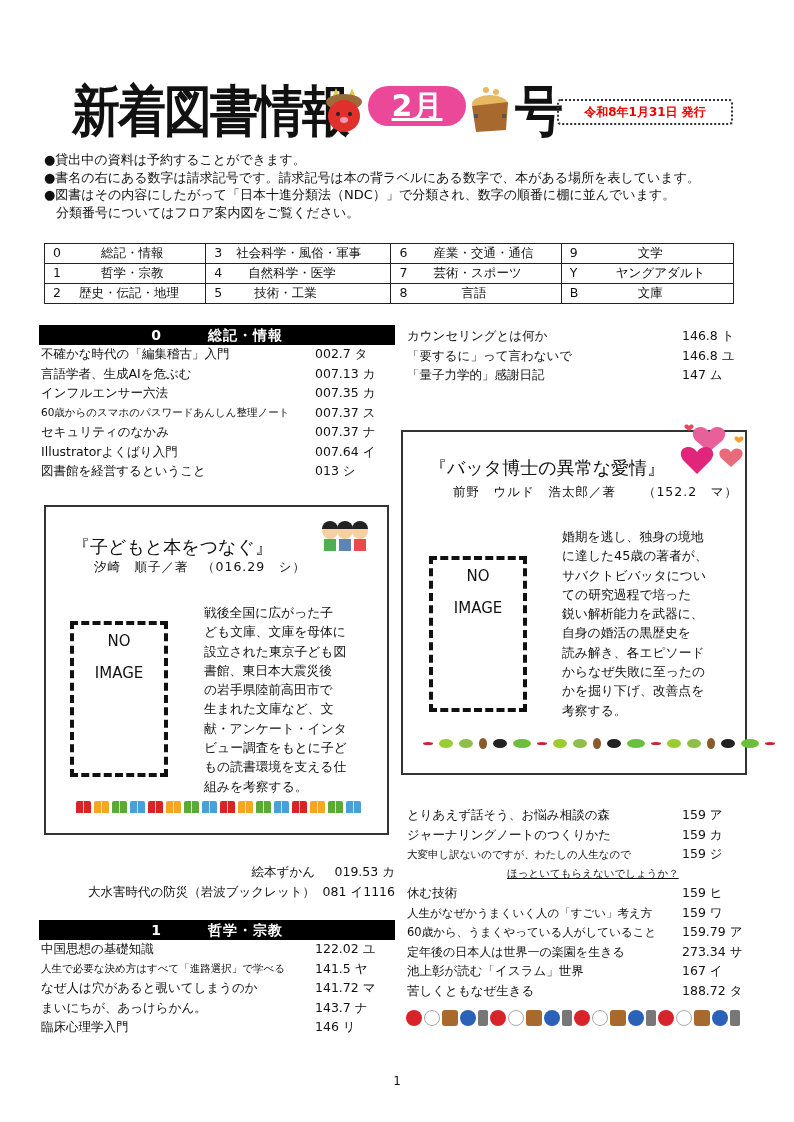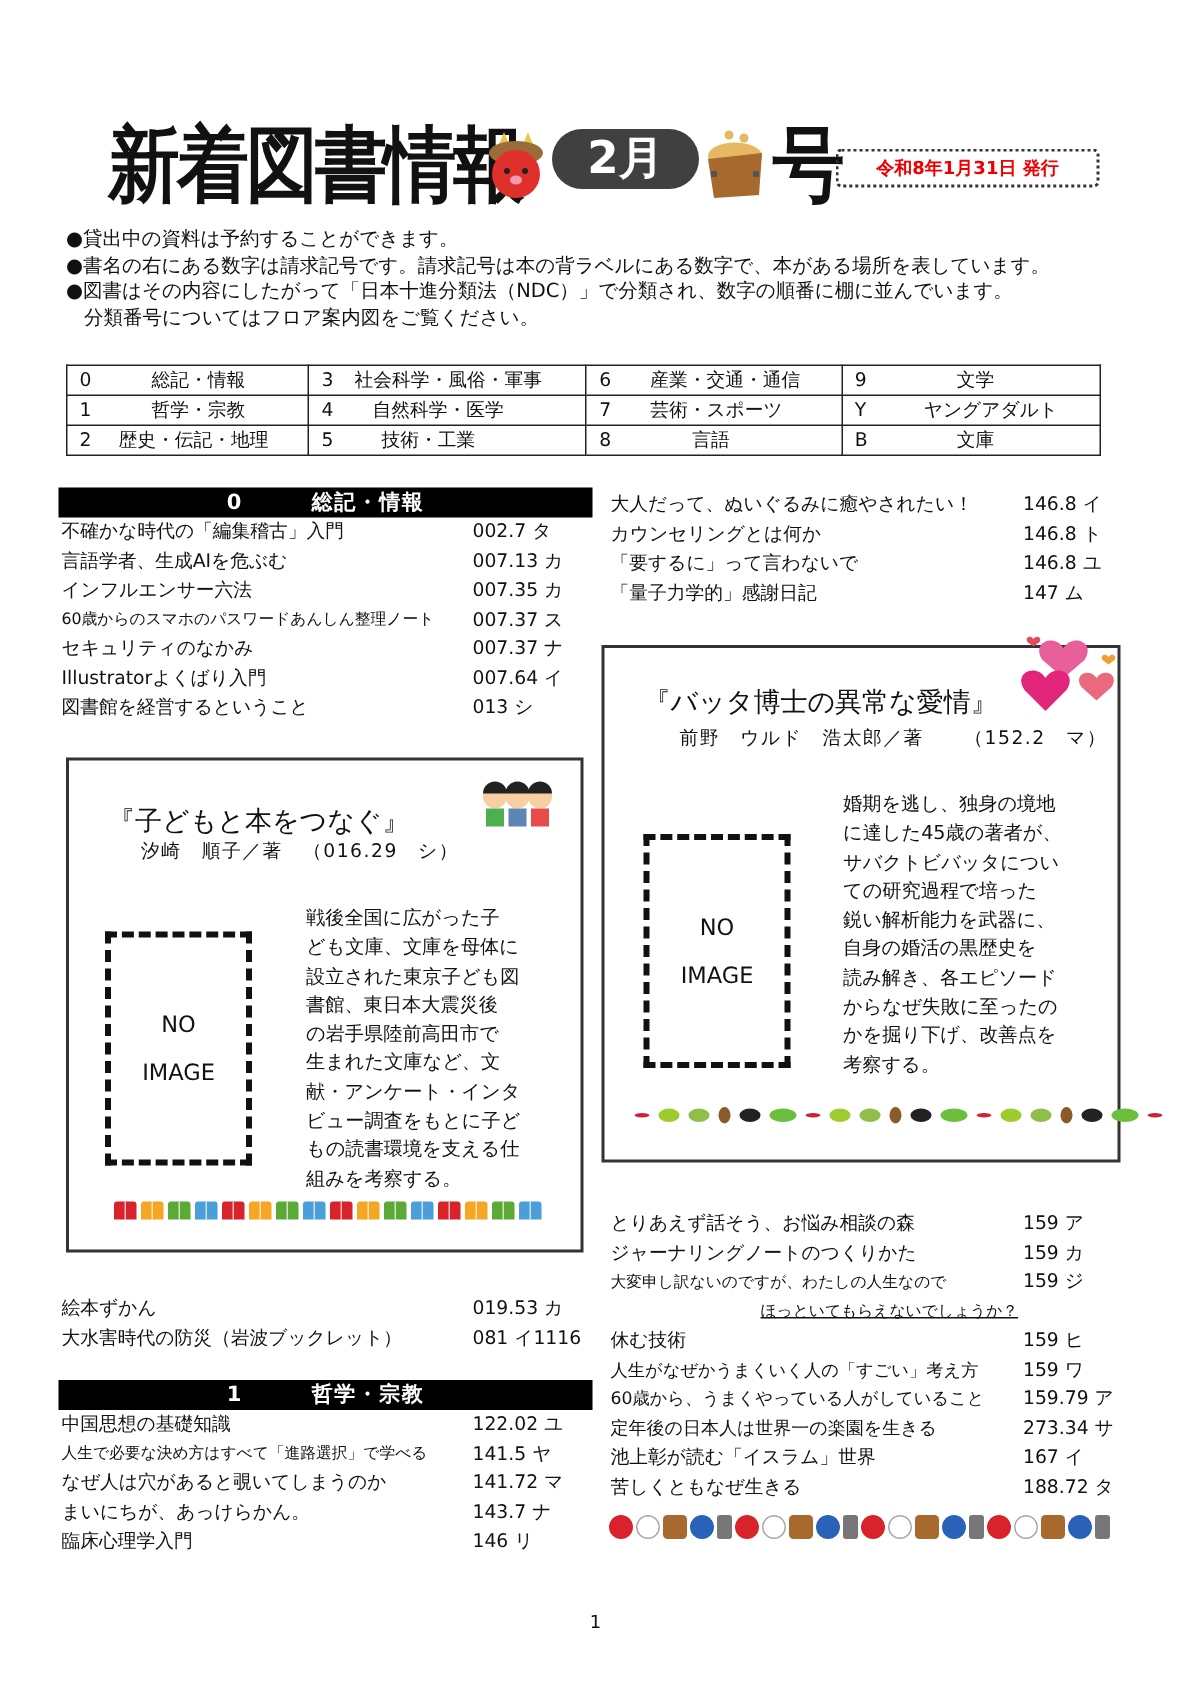--- a/index.html
+++ b/index.html
@@ -4,22 +4,22 @@
 <style>
   html, body { margin:0; padding:0; background:#fff; }
   body { width:794px; height:1122px; position:relative; overflow:hidden;
          font-family:"DejaVu Sans","Liberation Sans",sans-serif; color:#111; }
   .abs { position:absolute; }
 
   
   .title { left:72px; top:78px; font-size:48px; font-weight:bold; letter-spacing:-2px; line-height:56px;
            transform:scaleY(1.15); transform-origin:top left; }
   .oni { left:322px; top:88px; width:44px; height:46px; }
-  .month-badge { left:368px; top:86px; width:98px; height:40px; background:#404040; border-radius:20px;
-                 color:#fff; font-size:30px; font-weight:bold; text-align:center; line-height:40px; }
+  .month-badge { left:368px; top:86px; width:98px; height:40px; background:#ec4899; border-radius:20px;
+                 color:#fff; font-size:30px; font-weight:bold; text-align:center; line-height:40px;text-decoration:underline; }
   .masu { left:466px; top:84px; width:48px; height:50px; }
   .gou { left:515px; top:78px; font-size:48px; font-weight:bold; line-height:56px;
          transform:scaleY(1.15); transform-origin:top left; }
   .issue-box { left:557px; top:99px; width:172px; height:22px; border:2px dotted #333; border-radius:4px;
                color:#e00; font-size:12px; font-weight:bold; text-align:center; line-height:22px; }
 
   .notes { left:44px; top:151px; width:700px; font-size:13px; line-height:17.6px; }
   .notes div { white-space:nowrap; }
   .notes .indent { padding-left:12px; }
 
@@ -39,21 +39,21 @@
   .row .t { flex:1; overflow:hidden; }
   .row .c { width:80px; }
   .row.small .t { font-size:10.5px; }
   .row.cont .t { padding-left:100px; font-size:10.5px;text-decoration:underline; }
 
   
   .feature { border:2.5px solid #333; box-sizing:border-box; background:#fff; }
   .feat-title { font-size:18px; white-space:nowrap; }
   .feat-author { font-size:12.5px; white-space:nowrap; letter-spacing:1px; }
   .noimg { border:4px dashed #111; box-sizing:border-box; display:flex; flex-direction:column;
-           align-items:center; justify-content:center; font-size:15px; line-height:32px; }
+           align-items:center; justify-content:flex-start; font-size:15px; line-height:32px; }
   .desc { font-size:12.8px; line-height:19.3px; }
 
   .deco-row { display:flex; gap:3px; }
   .book { width:15px; height:12px; border-radius:2px 2px 0 0; position:relative; }
   .book::after { content:""; position:absolute; left:7px; top:0; width:1px; height:12px; background:rgba(255,255,255,.7); }
   .bug { width:14px; height:9px; border-radius:50%; }
   .fig { width:16px; height:16px; border-radius:50%; }
 
   .page-num { left:0; width:794px; top:1074px; text-align:center; font-size:12px; }
 </style>
@@ -189,21 +189,21 @@
     <span class="book" style="background:#f5a623"></span>
     <span class="book" style="background:#5aaa35"></span>
     <span class="book" style="background:#4a9fd8"></span>
     <span class="book" style="background:#d8232a"></span>
     <span class="book" style="background:#f5a623"></span>
     <span class="book" style="background:#5aaa35"></span>
     <span class="book" style="background:#4a9fd8"></span>
   </div>
 </div>
 
-<div class="abs list" style="left:41px; top:863px; width:354px;">
+<div class="abs list" style="left:41px; top:863px; width:354px;text-align:right;">
   <div class="row">
       <span class="t">絵本ずかん</span>
       <span class="c">019.53 カ</span>
     </div>
   <div class="row">
       <span class="t">大水害時代の防災（岩波ブックレット）</span>
       <span class="c">081 イ1116</span>
     </div>
 </div>
 
@@ -227,24 +227,20 @@
         <span class="c">143.7 ナ</span>
       </div>
     <div class="row">
         <span class="t">臨床心理学入門</span>
         <span class="c">146 リ</span>
       </div>
   </div>
 </div>
 
 <div class="abs list" style="left:407px; top:327px; width:345px;">
-  <div class="row">
-      <span class="t">大人だって、ぬいぐるみに癒やされたい！</span>
-      <span class="c" style="width:70px">146.8 イ</span>
-    </div>
   <div class="row">
       <span class="t">カウンセリングとは何か</span>
       <span class="c" style="width:70px">146.8 ト</span>
     </div>
   <div class="row">
       <span class="t">「要するに」って言わないで</span>
       <span class="c" style="width:70px">146.8 ユ</span>
     </div>
   <div class="row">
       <span class="t">「量子力学的」感謝日記</span>

